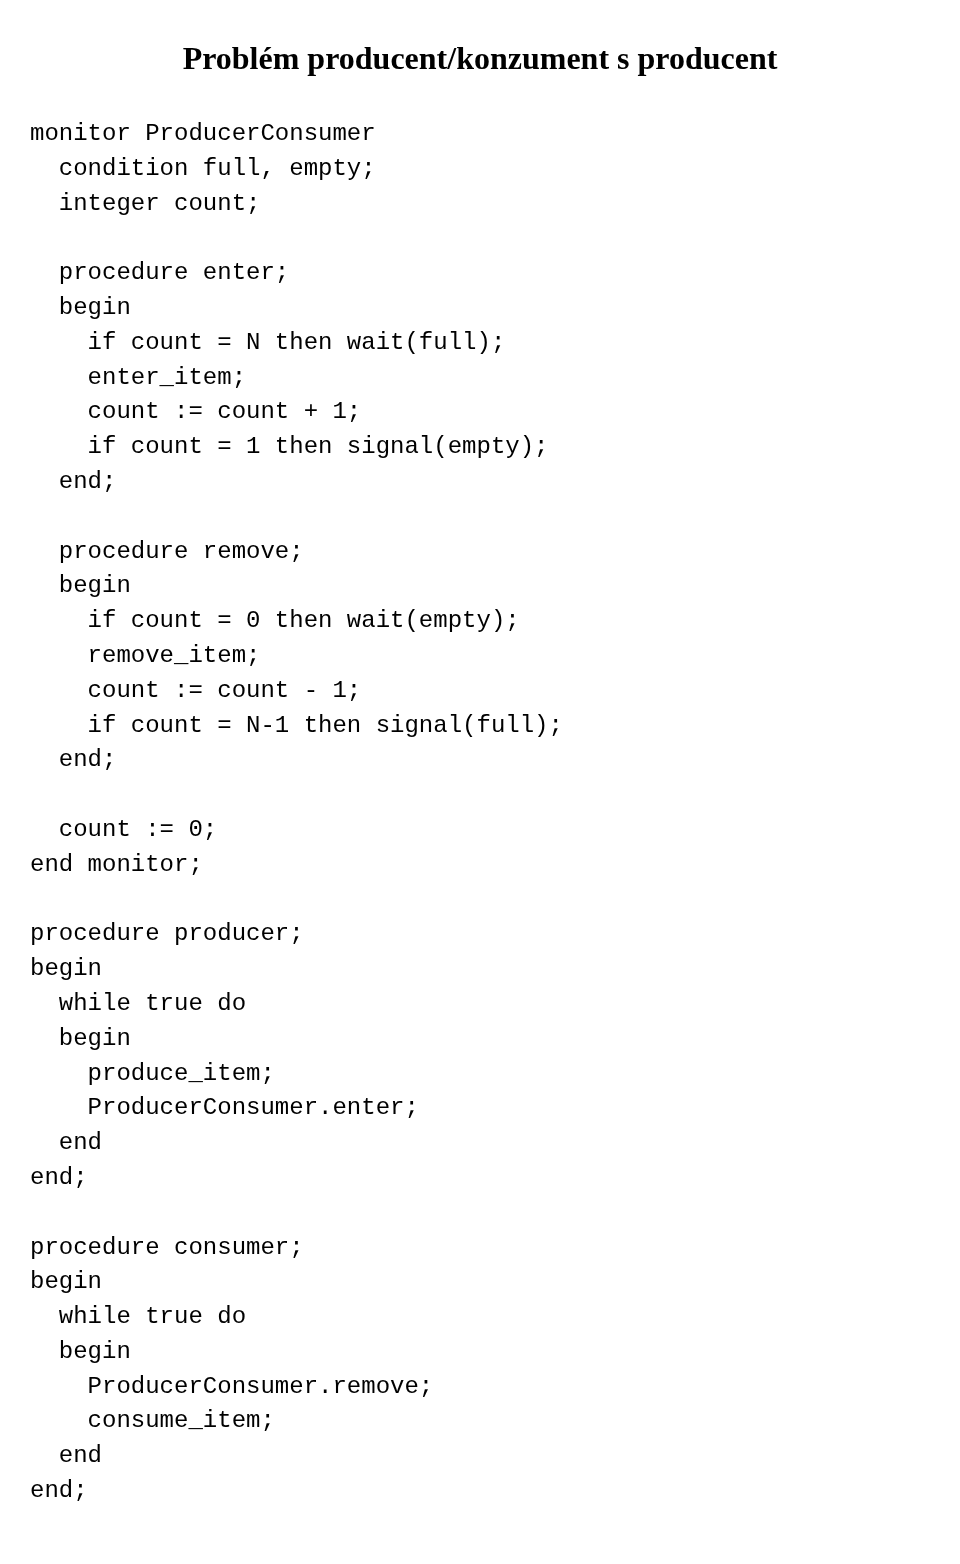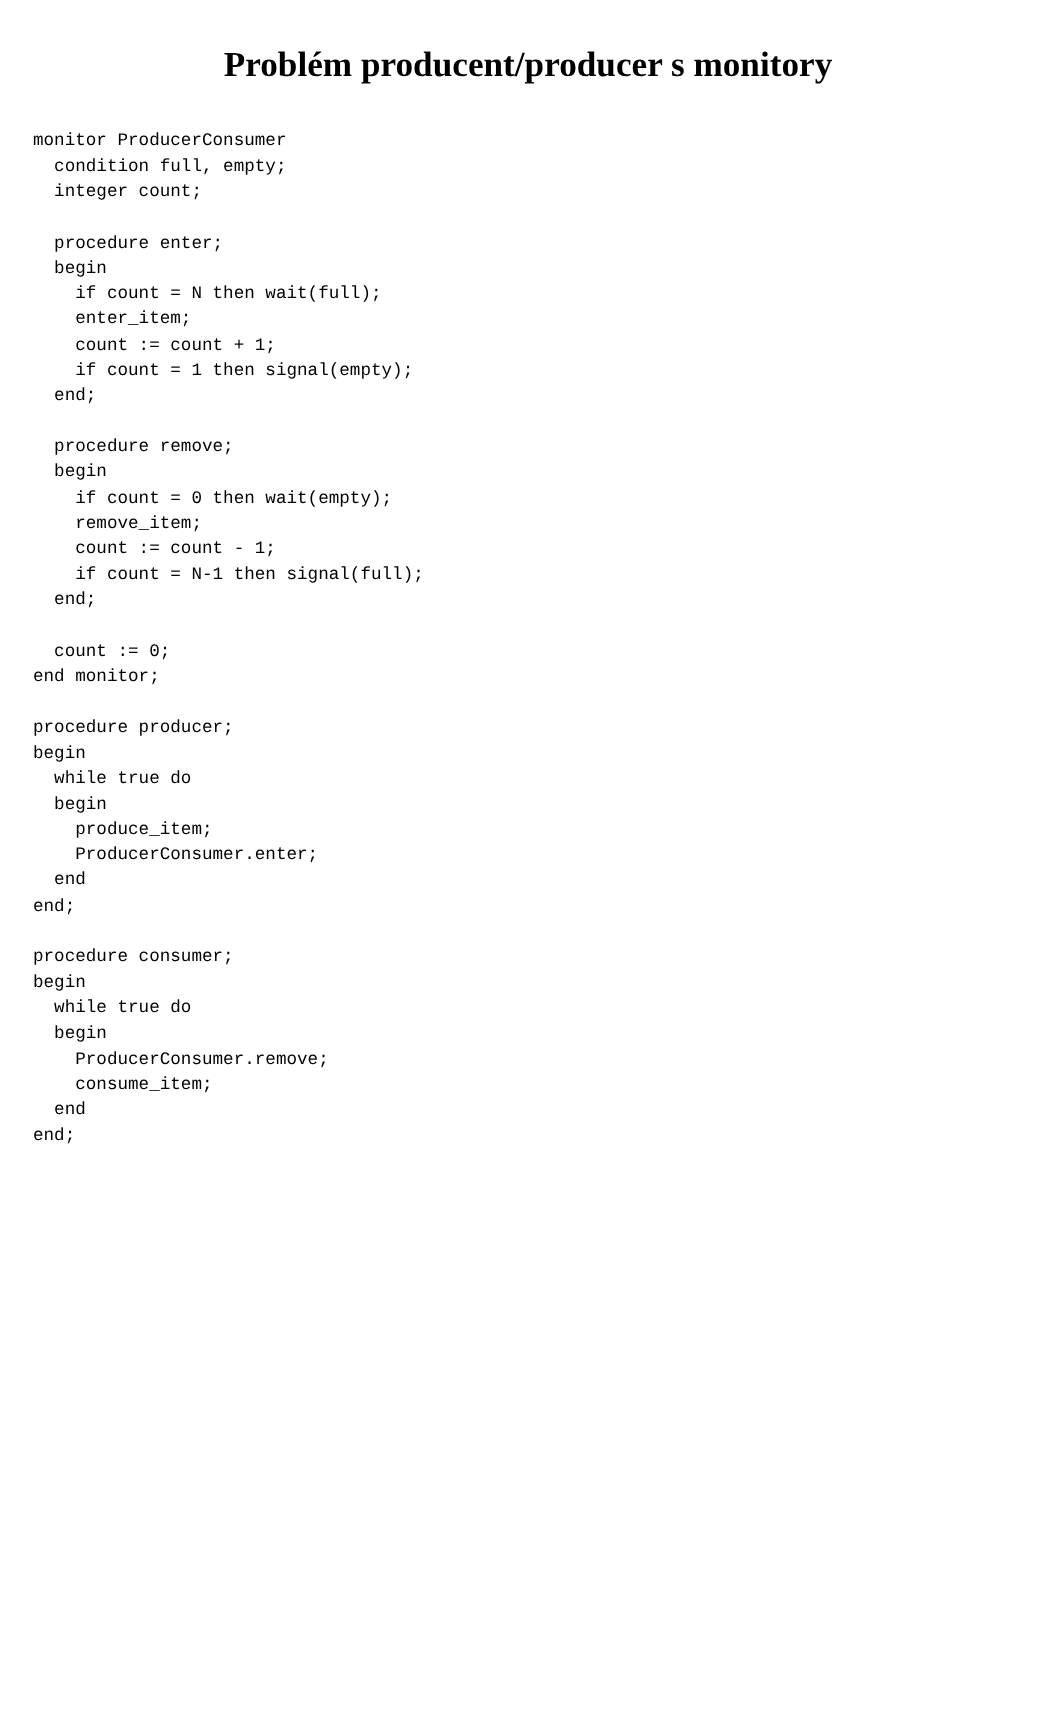--- a/index.html
+++ b/index.html
@@ -20,30 +20,30 @@
       text-align: center;
       font-family: Georgia, 'Times New Roman', serif;
       font-size: 32px;
       font-weight: bold;
       margin-bottom: 40px;
       color: #000000;
     }
 
     .code-block {
       font-family: 'Courier New', Courier, monospace;
-      font-size: 16px;
+      font-size: 24px;
       line-height: 1.45;
       color: #000000;
       white-space: pre;
     }
   </style>
 </head>
 <body>
 
-<h1 class="page-title">Problém producent/producer s monitory</h1>
+<h1 class="page-title">Problém producent/konzument s producent</h1>
 
 <div class="code-block">monitor ProducerConsumer
   condition full, empty;
   integer count;
 
   procedure enter;
   begin
     if count = N then wait(full);
     enter_item;
     count := count + 1;

